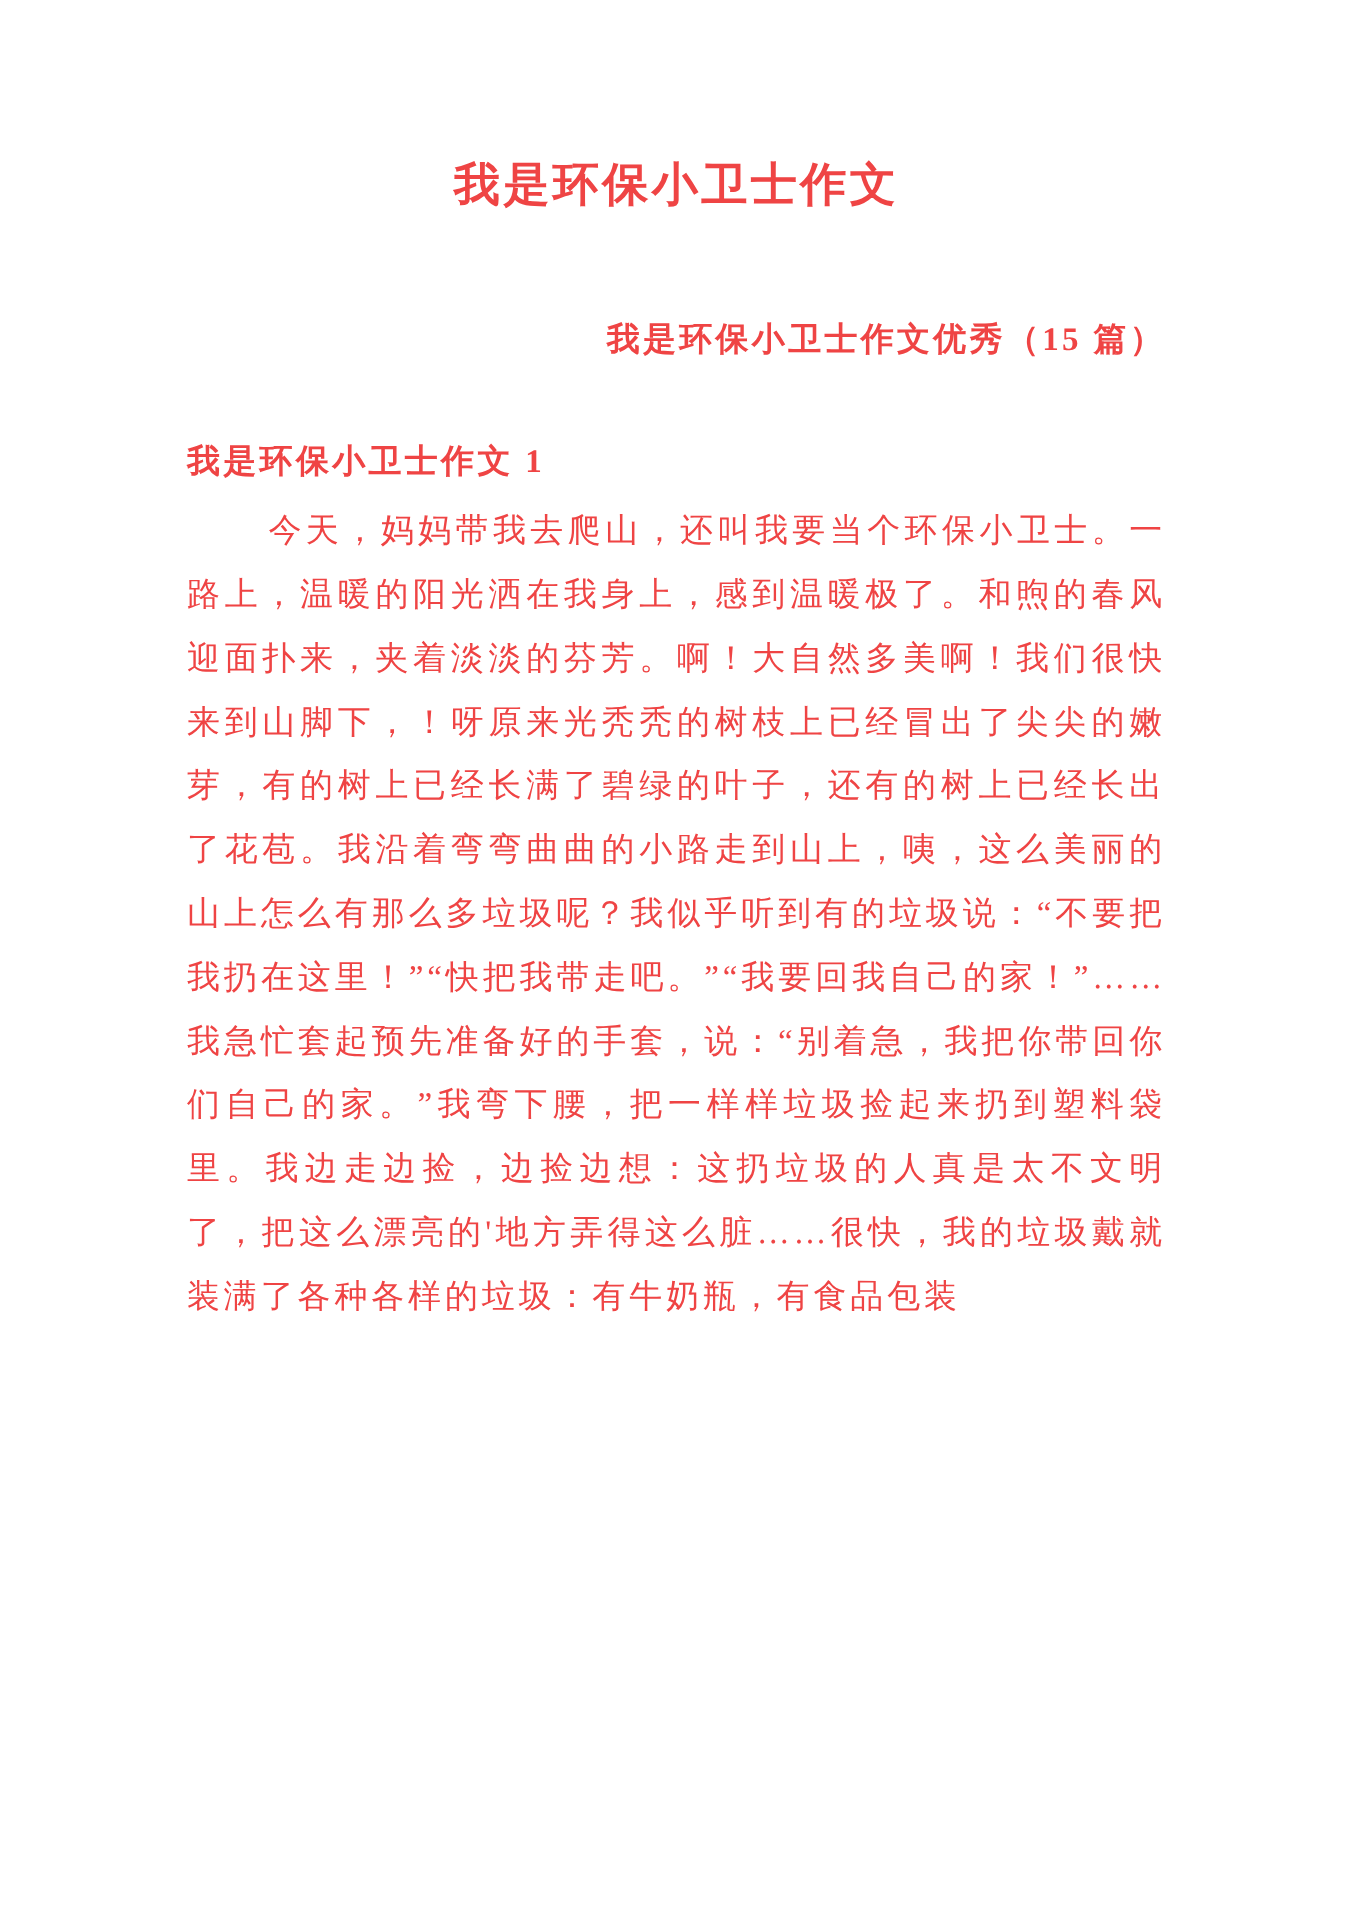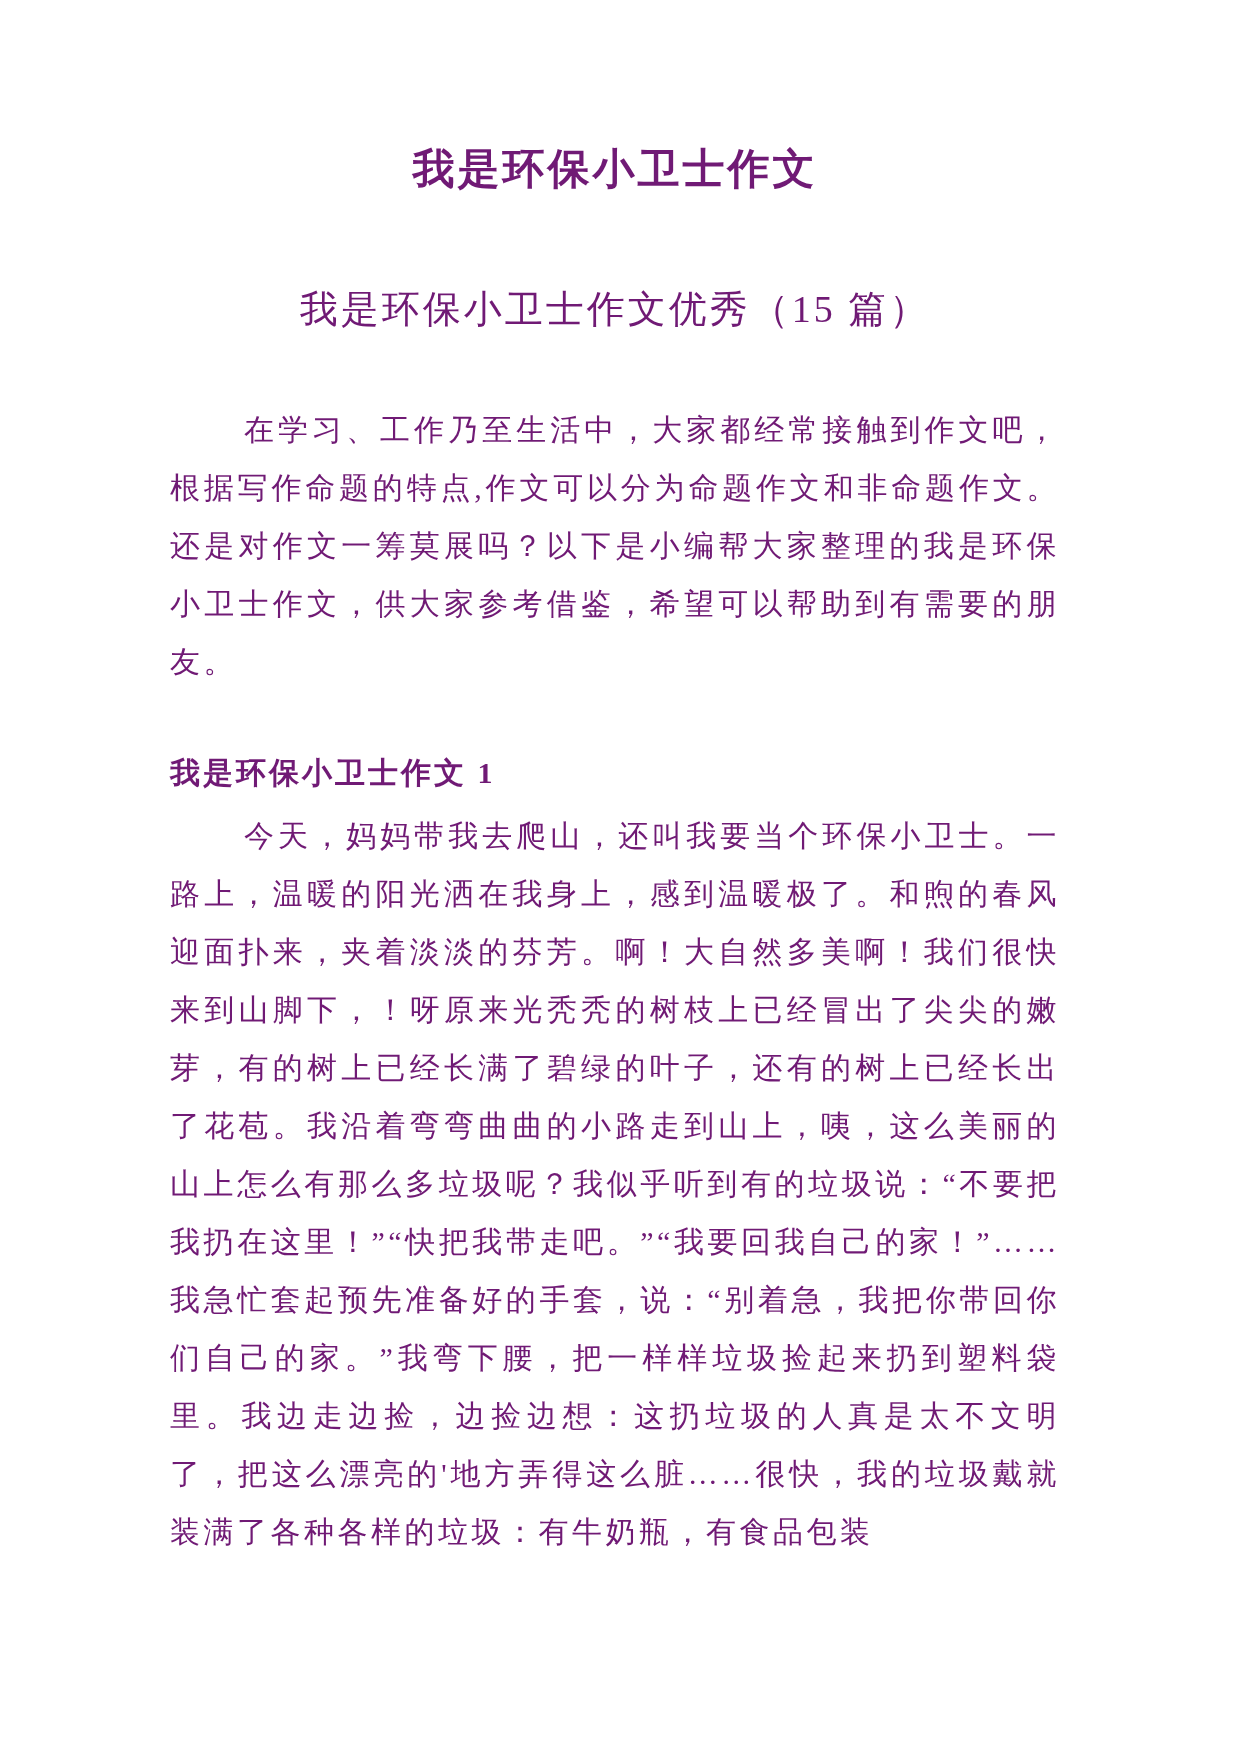--- a/index.html
+++ b/index.html
@@ -7,44 +7,44 @@
     padding: 0;
     background: #ffffff;
   }
   .page {
     position: relative;
     width: 1241px;
     height: 1754px;
     background: #ffffff;
     overflow: hidden;
     font-family: "Liberation Serif", "DejaVu Serif", serif;
-    color: #701a75;
+    color: #ef4444;
     box-sizing: border-box;
   }
   .content {
     box-sizing: border-box;
     width: 100%;
     padding: 0 181px 0 170px;
   }
   .doc-title {
     margin: 0;
     padding-top: 143px;
     font-size: 42px;
     line-height: 52px;
     font-weight: 700;
     text-align: center;
     letter-spacing: 3px;
   }
   .subtitle {
     margin: 85px 0 0 0;
-    font-size: 38px;
+    font-size: 30px;
     line-height: 58px;
-    font-weight: 400;
+    font-weight: 700;
     letter-spacing: 3px;
-    text-align: center;
+    text-align: right;
   }
   .body-para {
     margin: 63px 0 0 0;
     font-size: 30px;
     line-height: 58px;
     font-weight: 400;
     letter-spacing: 3.5px;
     text-align: justify;
     text-justify: inter-character;
   }
@@ -66,20 +66,19 @@
 </head>
 <body>
 
 <div class="page">
   <div class="content">
 
     <h1 class="doc-title">我是环保小卫士作文</h1>
 
     <p class="subtitle">我是环保小卫士作文优秀（15 篇）</p>
 
-    <p class="body-para indent">在学习、工作乃至生活中，大家都经常接触到作文吧，根据写作命题的特点,作文可以分为命题作文和非命题作文。还是对作文一筹莫展吗？以下是小编帮大家整理的我是环保小卫士作文，供大家参考借鉴，希望可以帮助到有需要的朋友。</p>
 
     <p class="section-heading">我是环保小卫士作文 1</p>
 
     <p class="body-para indent essay-para">今天，妈妈带我去爬山，还叫我要当个环保小卫士。一路上，温暖的阳光洒在我身上，感到温暖极了。和煦的春风迎面扑来，夹着淡淡的芬芳。啊！大自然多美啊！我们很快来到山脚下，！呀原来光秃秃的树枝上已经冒出了尖尖的嫩芽，有的树上已经长满了碧绿的叶子，还有的树上已经长出了花苞。我沿着弯弯曲曲的小路走到山上，咦，这么美丽的山上怎么有那么多垃圾呢？我似乎听到有的垃圾说：“不要把我扔在这里！”“快把我带走吧。”“我要回我自己的家！”……我急忙套起预先准备好的手套，说：“别着急，我把你带回你们自己的家。”我弯下腰，把一样样垃圾捡起来扔到塑料袋里。我边走边捡，边捡边想：这扔垃圾的人真是太不文明了，把这么漂亮的'地方弄得这么脏……很快，我的垃圾戴就装满了各种各样的垃圾：有牛奶瓶，有食品包装</p>
 
   </div>
 </div>
 
 </body></html>

